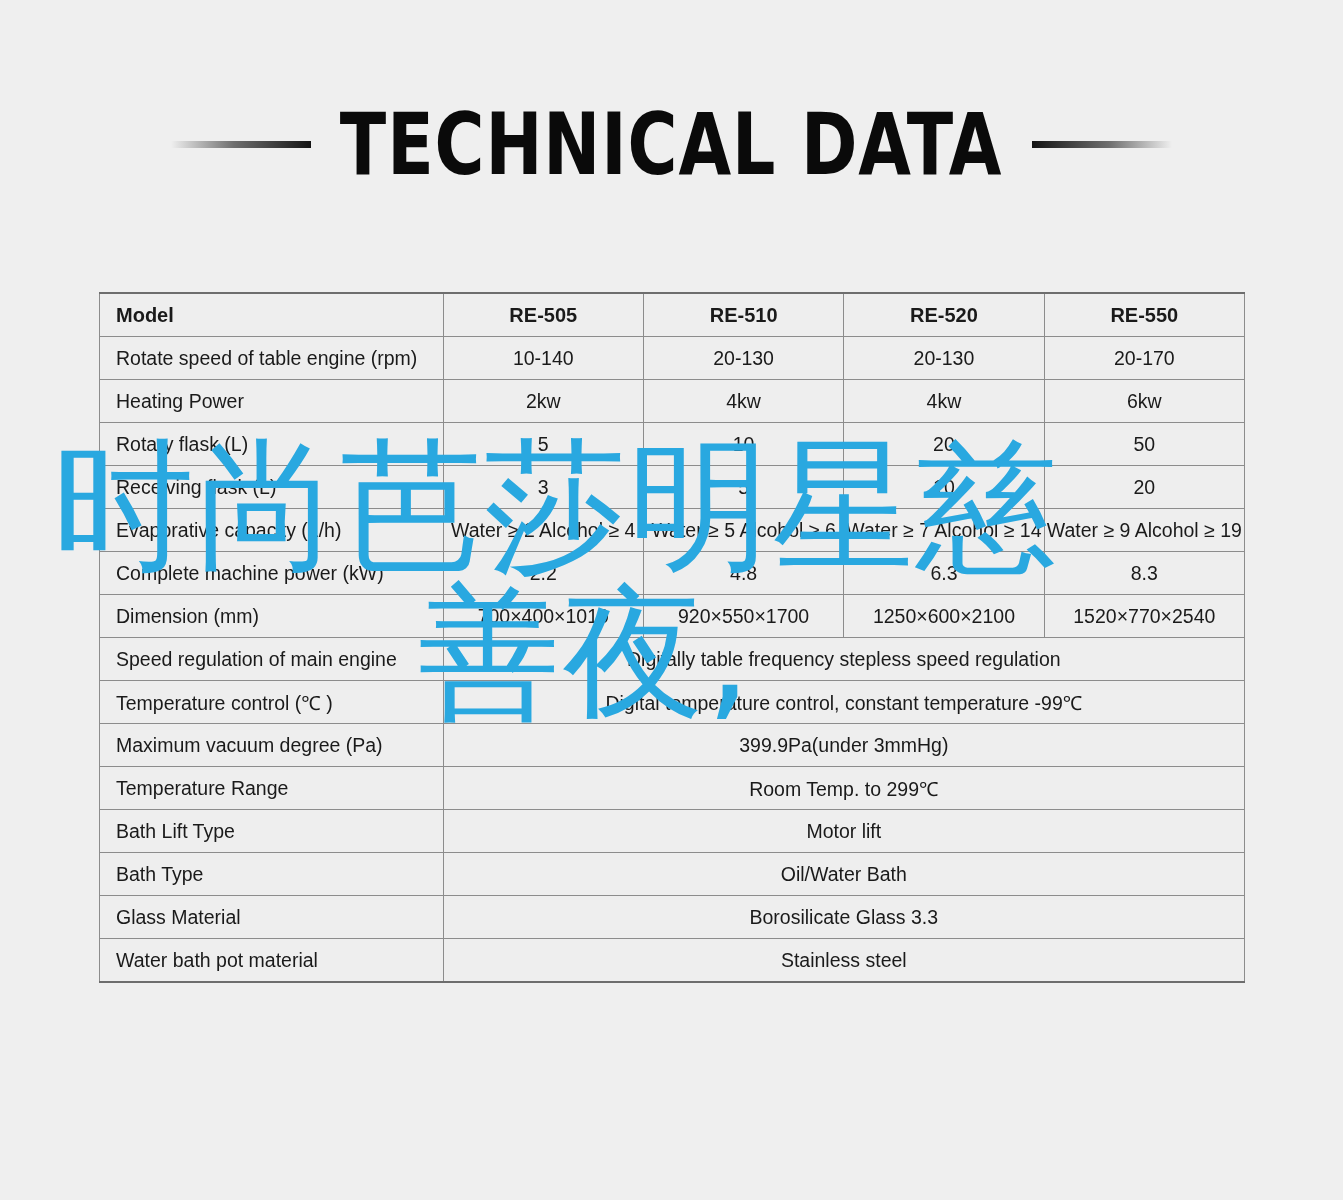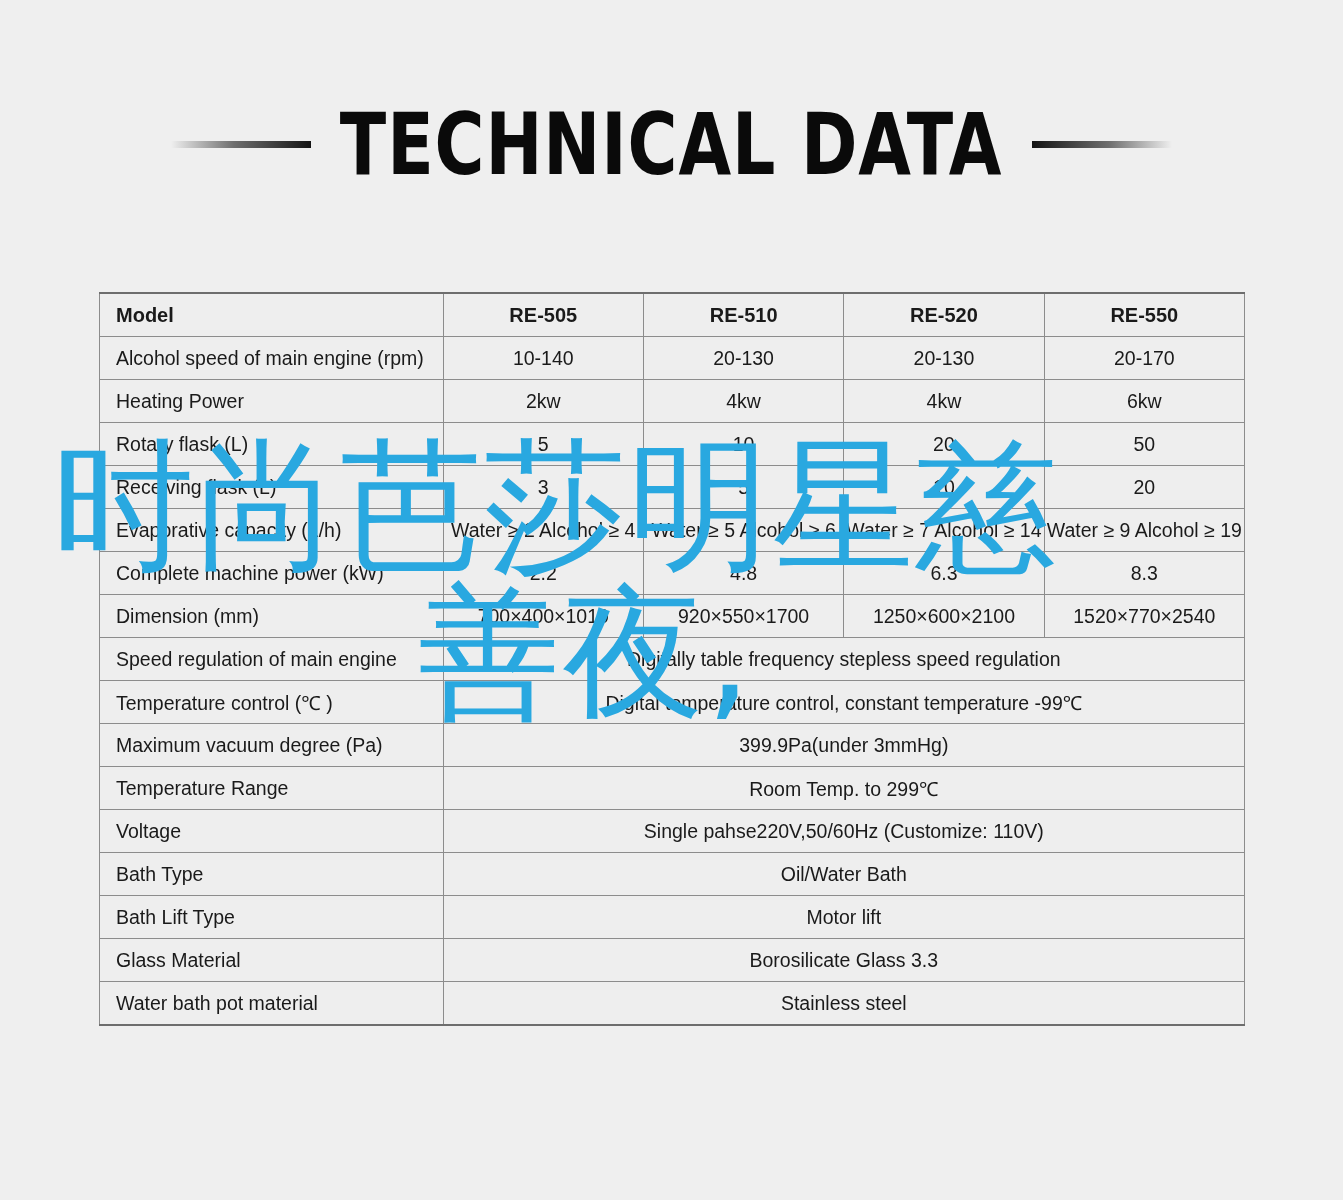--- a/index.html
+++ b/index.html
@@ -144,21 +144,21 @@
     </colgroup>
     <tbody id="table-body">
         <tr class="head">
           <td class="lbl">Model</td>
           <td>RE-505</td>
           <td>RE-510</td>
           <td>RE-520</td>
           <td>RE-550</td>
         </tr>
         <tr>
-          <td class="lbl">Alcohol speed of main engine (rpm)</td>
+          <td class="lbl">Rotate speed of table engine (rpm)</td>
           <td>10-140</td>
           <td>20-130</td>
           <td>20-130</td>
           <td>20-170</td>
         </tr>
         <tr>
           <td class="lbl">Heating Power</td>
           <td>2kw</td>
           <td>4kw</td>
           <td>4kw</td>
@@ -209,30 +209,26 @@
         </tr>
         <tr>
           <td class="lbl">Maximum vacuum degree (Pa)</td>
           <td colspan="4">399.9Pa(under 3mmHg)</td>
         </tr>
         <tr>
           <td class="lbl">Temperature Range</td>
           <td colspan="4">Room Temp. to 299℃</td>
         </tr>
         <tr>
-          <td class="lbl">Voltage</td>
-          <td colspan="4">Single pahse220V,50/60Hz (Customize: 110V)</td>
+          <td class="lbl">Bath Lift Type</td>
+          <td colspan="4">Motor lift</td>
         </tr>
         <tr>
           <td class="lbl">Bath Type</td>
           <td colspan="4">Oil/Water Bath</td>
-        </tr>
-        <tr>
-          <td class="lbl">Bath Lift Type</td>
-          <td colspan="4">Motor lift</td>
         </tr>
         <tr>
           <td class="lbl">Glass Material</td>
           <td colspan="4">Borosilicate Glass 3.3</td>
         </tr>
         <tr>
           <td class="lbl">Water bath pot material</td>
           <td colspan="4">Stainless steel</td>
         </tr>
       </tbody>

